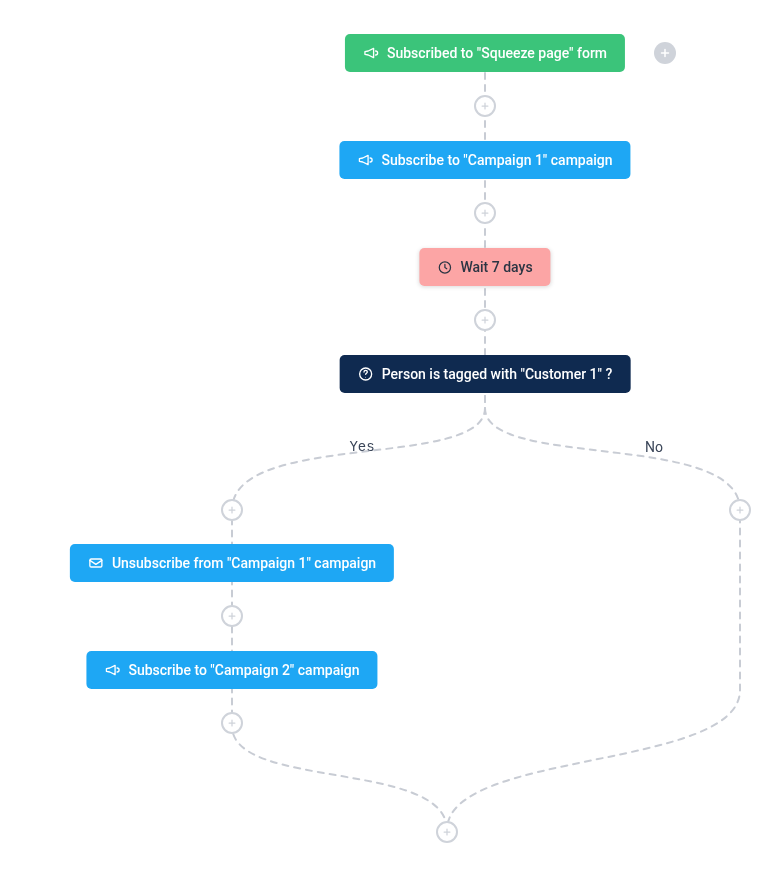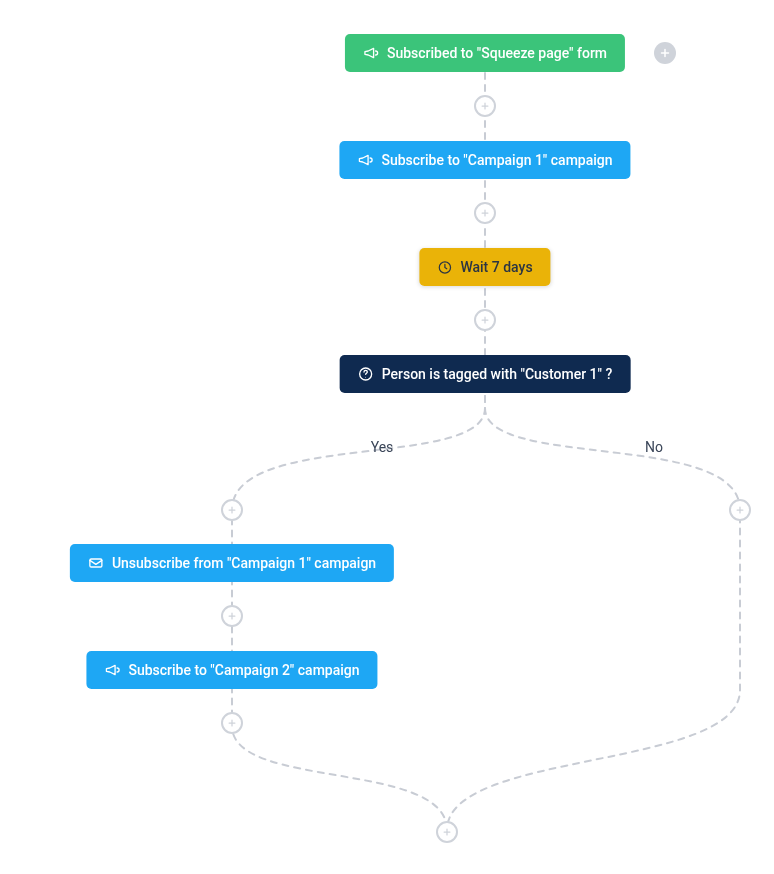--- a/index.html
+++ b/index.html
@@ -27,21 +27,21 @@
     gap: 8px;
     padding: 11px 18px;
     border-radius: 5px;
     font-size: 14px;
     font-weight: 500;
     white-space: nowrap;
     cursor: pointer;
   }
   .green   { background: #3bc47a; color: #ffffff; }
   .blue    { background: #1ea7f4; color: #ffffff; }
-  .white   { background: #eab308; color: #2b3543; box-shadow: 0 1px 4px rgba(0,0,0,0.15); }
+  .white   { background: #fca5a5; color: #2b3543; box-shadow: 0 1px 4px rgba(0,0,0,0.15); }
   .dark    { background: #0f2a50; color: #ffffff; }
   .icon { display:inline-flex; }
   .branch-label {
     position: absolute;
     transform: translate(-50%, -50%);
     font-size: 14px;
     color: #3a4558;
   }
   .add-btn {
     position: absolute;
@@ -111,21 +111,21 @@
   <span class="icon">
     <svg width="16" height="16" viewBox="0 0 24 24" fill="none" stroke="currentColor" stroke-width="2" stroke-linecap="round" stroke-linejoin="round">
       <circle cx="12" cy="12" r="9"></circle>
       <path d="M9.5 9a2.5 2.5 0 0 1 5 0c0 1.5-2.5 2-2.5 3.5"></path>
       <circle cx="12" cy="17" r="0.7" fill="currentColor" stroke="none"></circle>
     </svg>
   </span>
   <span>Person is tagged with "Customer 1" ?</span>
 </div>
 
-<div class="branch-label" style="left:382px; top:447px;">Yes</div>
+<div class="branch-label" style="left:362px; top:447px;font-family:Liberation Mono, monospace;">Yes</div>
 <div class="branch-label" style="left:654px; top:447px;">No</div>
 
 <div class="node blue" style="left:232px; top:563px;">
   <span class="icon">
     <svg width="16" height="16" viewBox="0 0 24 24" fill="none" stroke="currentColor" stroke-width="2" stroke-linecap="round" stroke-linejoin="round">
       <rect x="3" y="6" width="18" height="12" rx="2"></rect>
         <path d="M3 8l9 6 9-6"></path>
     </svg>
   </span>
   <span>Unsubscribe from "Campaign 1" campaign</span>

